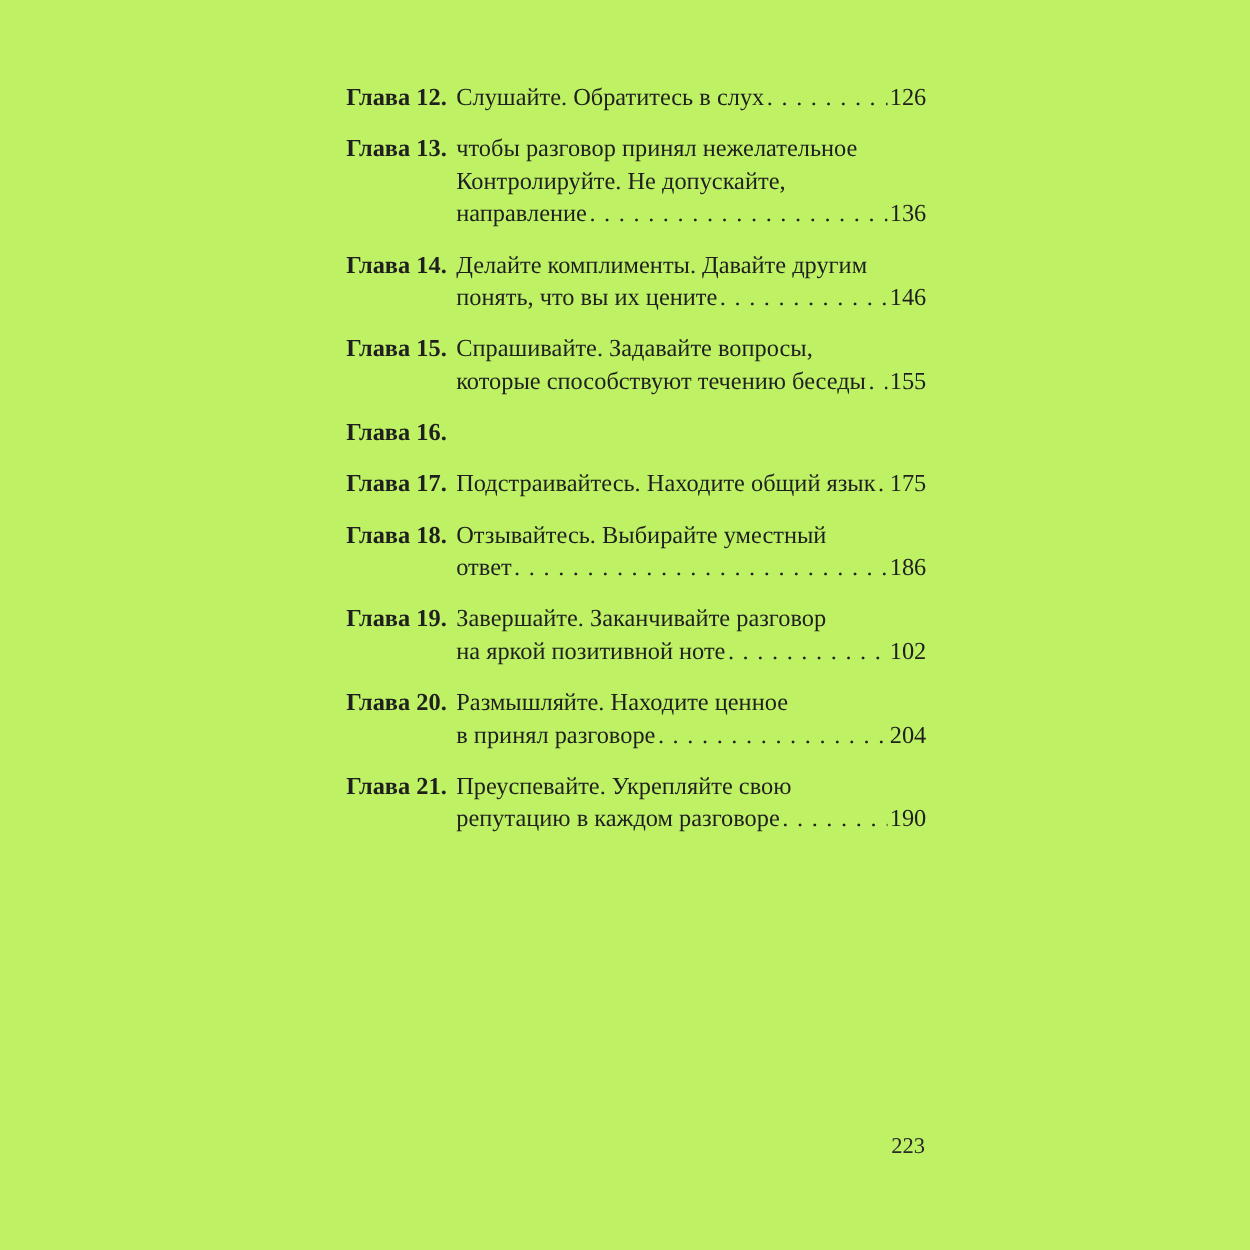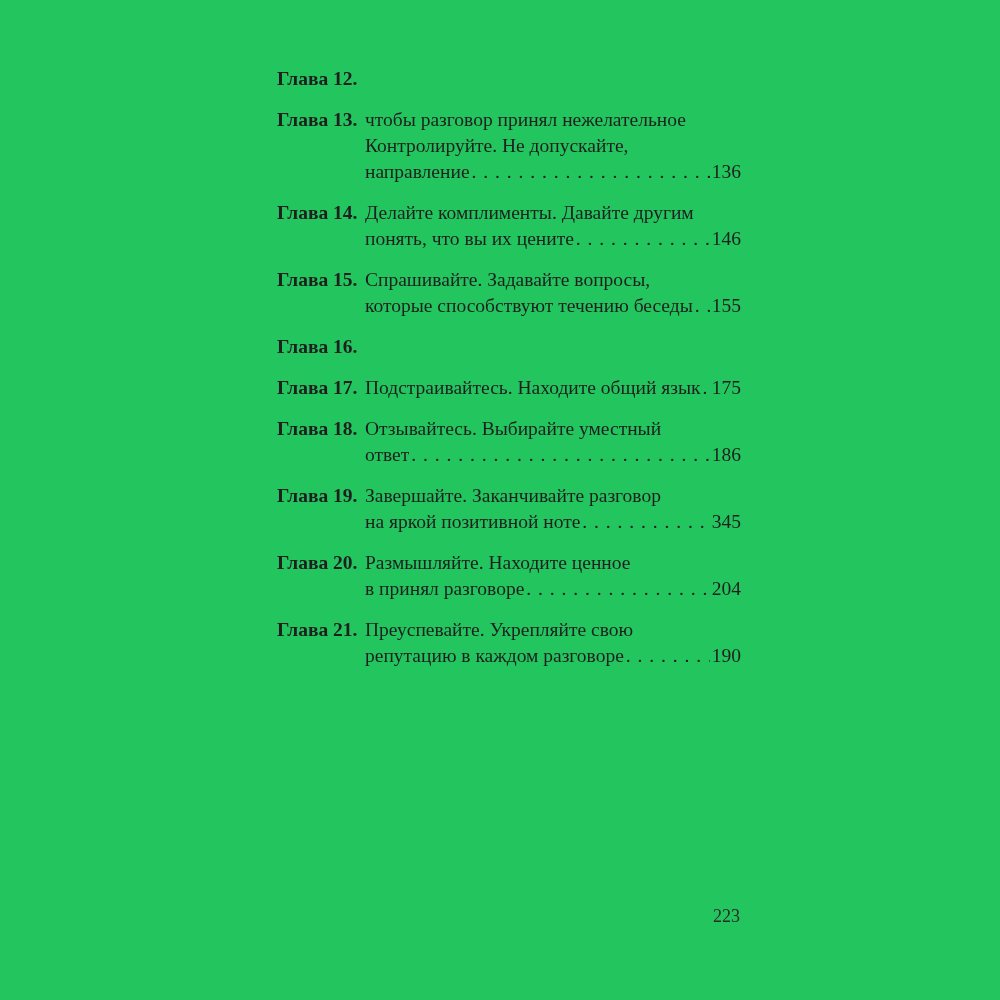--- a/index.html
+++ b/index.html
@@ -10,21 +10,21 @@
     overflow: hidden;
   }
   body {
     font-family: "Liberation Serif", serif;
     color: #1f1f1f;
     position: relative;
   }
   .page {
     position: absolute;
     inset: 0;
-    background: #22c55e;
+    background: #bef264;
   }
   .toc {
     position: absolute;
     left: 277px;
     top: 66px;
     width: 464px;
     font-size: 19.5px;
     line-height: 26px;
   }
   .entry {
@@ -74,20 +74,27 @@
     color: #2b2b2b;
   }
 </style>
 </head>
 <body>
 
 <div class="page">
   <div class="toc" id="toc-list">
   <div class="entry">
     <span class="entry-label">Глава 12.</span>
+    <div class="entry-body">
+          <div class="line last">
+            <span class="line-text">Слушайте. Обратитесь в слух</span>
+            <span class="leader"></span>
+            <span class="pagenum">126</span>
+          </div>
+        </div>
   </div>
 
   <div class="entry">
     <span class="entry-label">Глава 13.</span>
     <div class="entry-body">
           <div class="line"><span class="line-text">чтобы разговор принял нежелательное</span></div>
           <div class="line"><span class="line-text">Контролируйте. Не допускайте,</span></div>
           <div class="line last">
             <span class="line-text">направление</span>
             <span class="leader"></span>
@@ -147,21 +154,21 @@
         </div>
   </div>
 
   <div class="entry">
     <span class="entry-label">Глава 19.</span>
     <div class="entry-body">
           <div class="line"><span class="line-text">Завершайте. Заканчивайте разговор</span></div>
           <div class="line last">
             <span class="line-text">на яркой позитивной ноте</span>
             <span class="leader"></span>
-            <span class="pagenum">345</span>
+            <span class="pagenum">102</span>
           </div>
         </div>
   </div>
 
   <div class="entry">
     <span class="entry-label">Глава 20.</span>
     <div class="entry-body">
           <div class="line"><span class="line-text">Размышляйте. Находите ценное</span></div>
           <div class="line last">
             <span class="line-text">в принял разговоре</span>

